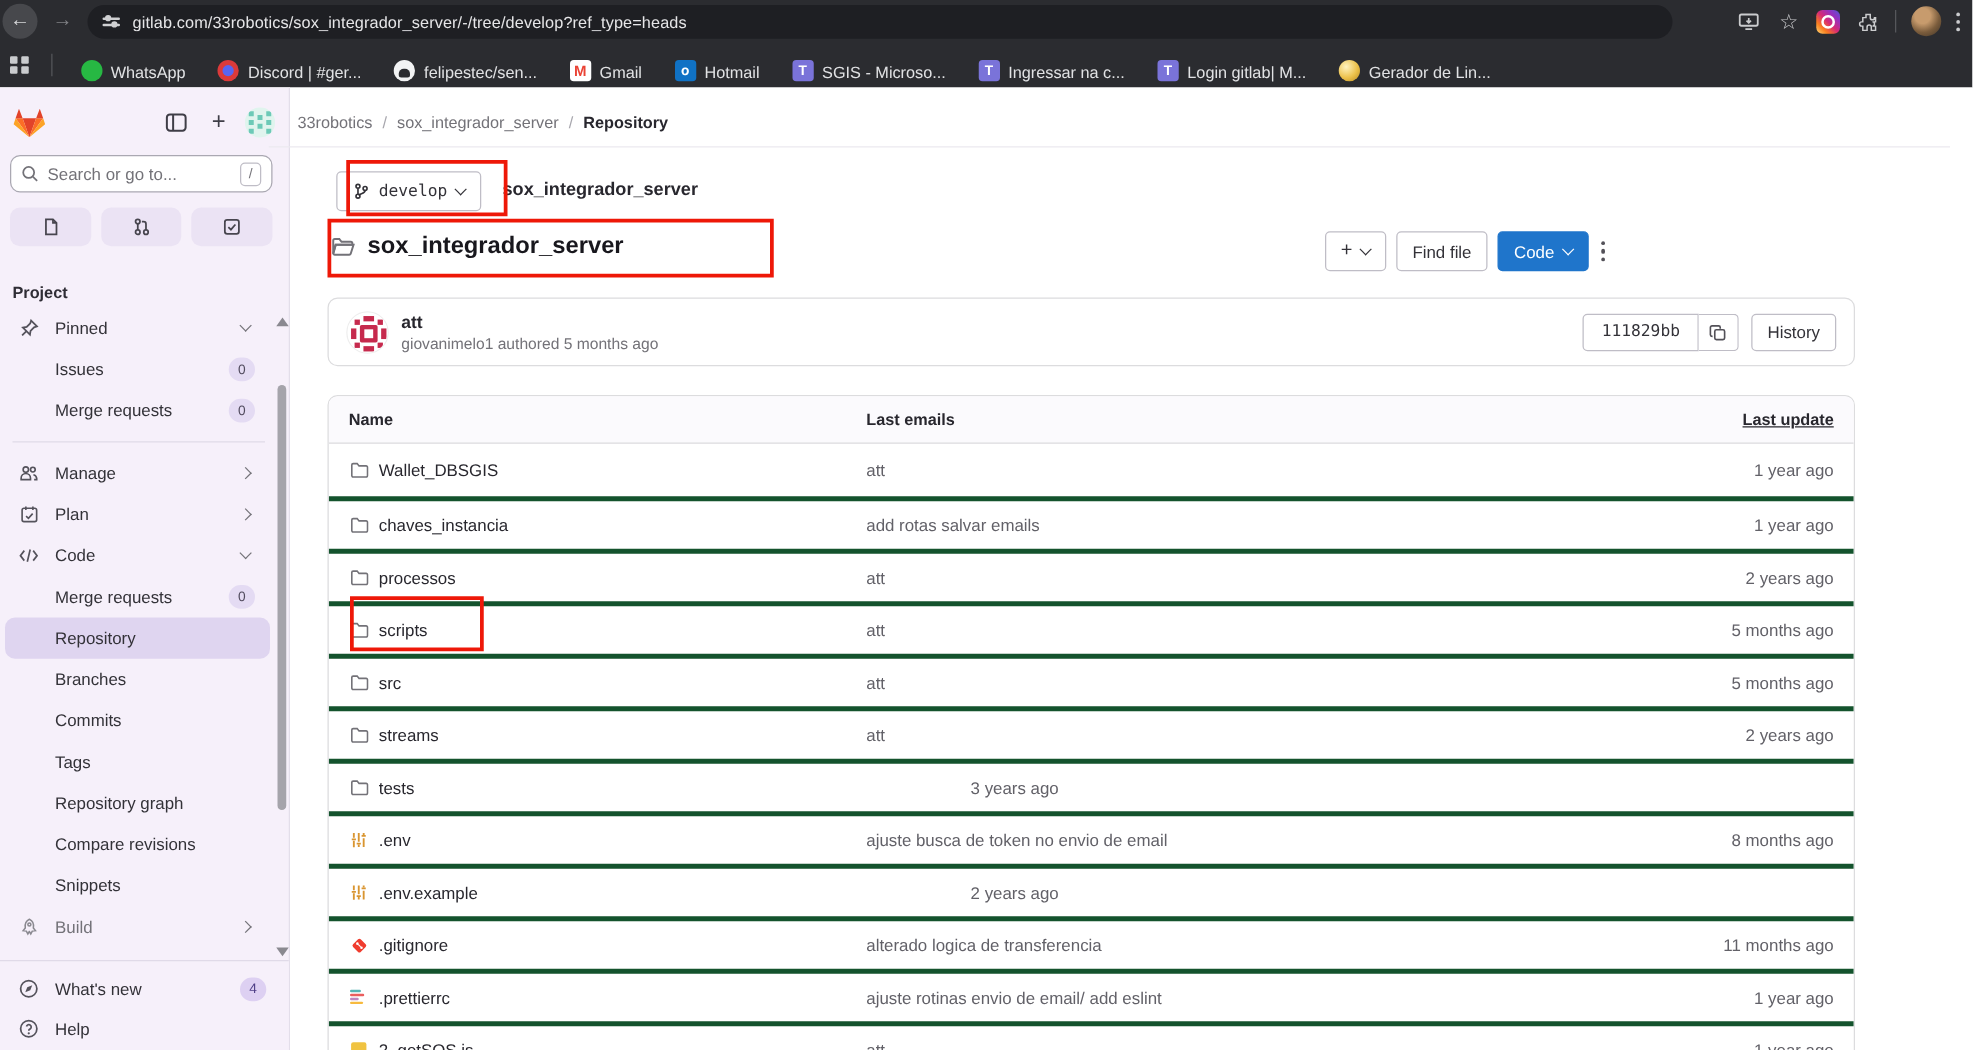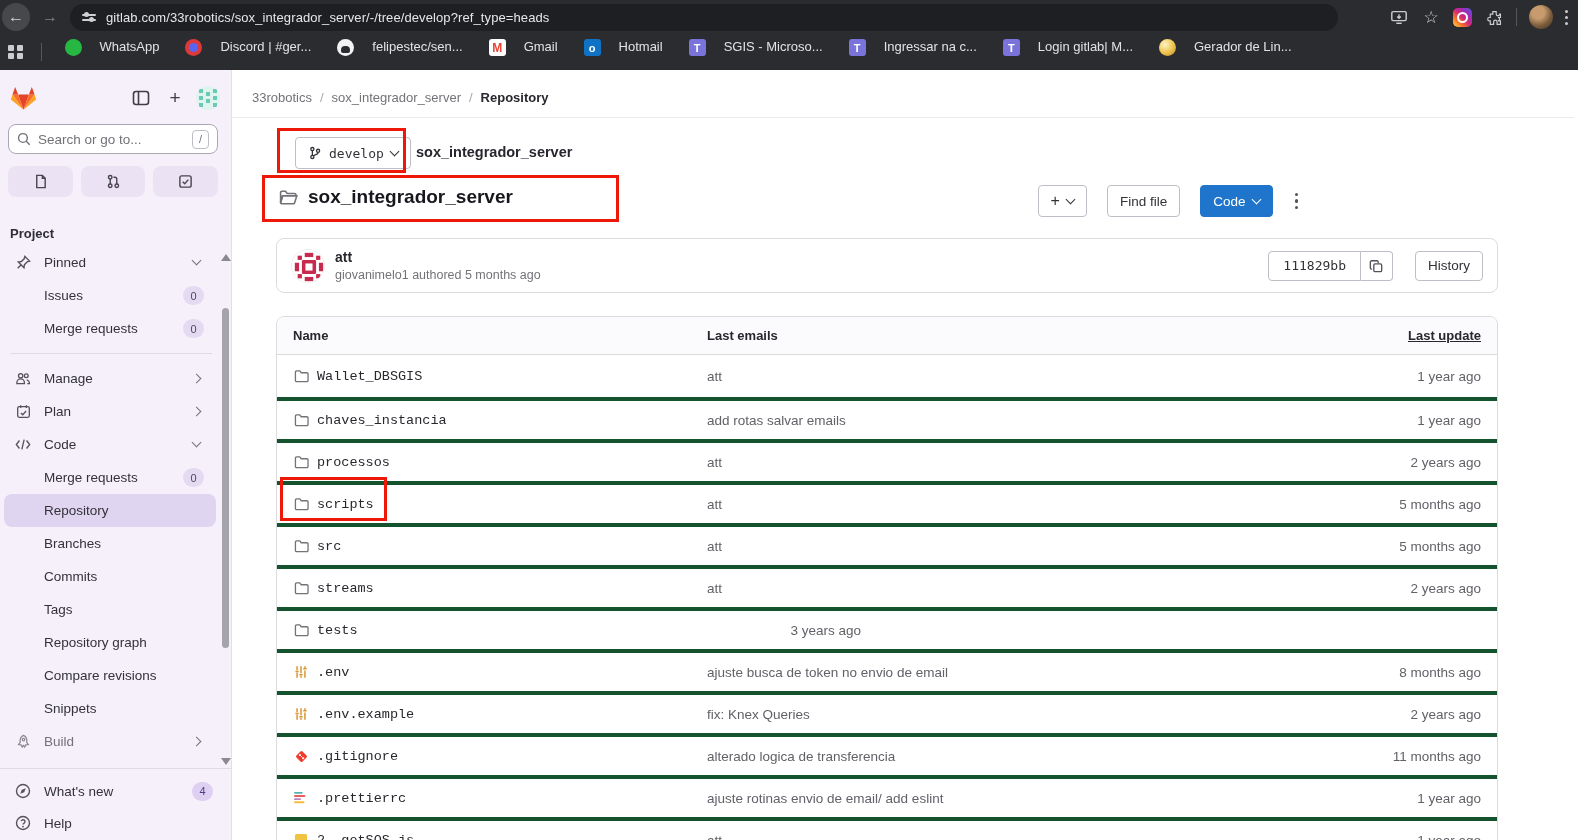--- a/index.html
+++ b/index.html
@@ -30,21 +30,21 @@
        background:radial-gradient(circle at 38% 32%, #c79b6d 0 28%, #7a5c3c 60%, #3c3226); }
   .kebab { display:flex; flex-direction:column; gap:3px; align-items:center; }
   .kebab i { width:3px; height:3px; border-radius:50%; background:#cbccce; display:block; }
 
   
   #bookmarks-bar { position:absolute; top:34px; left:0; width:100%; height:36px; display:flex; align-items:center;
        padding-left:8px; gap:8px; }
   .apps-grid { display:grid; grid-template-columns:6px 6px; grid-gap:2.5px; margin-right:4px; }
   .apps-grid i { width:6px; height:6px; background:#caccce; border-radius:1px; display:block; }
   .bm-sep { width:1px; height:18px; background:#55565a; margin:0 6px; }
-  .bm-item { display:flex; align-items:flex-start; gap:18px; color:#e1e2e4; font-size:13px; padding:0 9px; height:26px; border-radius:13px; white-space:nowrap; }
+  .bm-item { display:flex; align-items:flex-end; gap:7px; color:#e1e2e4; font-size:13px; padding:0 9px; height:26px; border-radius:13px; white-space:nowrap; }
   .bm-icon { width:17px; height:17px; display:inline-flex; align-items:center; justify-content:center;
              font-size:11px; font-weight:bold; flex:none; }
   .whatsapp-icon { background:#27b843; border-radius:50%; }
   .discord-icon { background:#dc3a3a; border-radius:50%; position:relative; }
   .discord-icon::after { content:""; position:absolute; inset:4px; border-radius:50%; background:#5865f2; }
   .github-icon { background:#f2f3f4; border-radius:50%; position:relative; }
   .github-icon::after { content:""; position:absolute; left:4px; right:4px; bottom:3px; height:7px; border-radius:4px 4px 2px 2px; background:#2b2c30; }
   .gmail-icon  { background:#fff; border-radius:3px; color:#ea4335; font-size:12px; }
   .outlook-icon{ background:#1072c5; border-radius:3px; color:#fff; font-size:11px; }
   .teams-icon  { background:#7a73d9; border-radius:3px; color:#fff; font-size:11px; }
@@ -83,28 +83,28 @@
   #sb-footer .sb-row { height:32px; }
   #sb-footer .badge { background:#ddd0f2; color:#4e3e86; }
 
   
   #sb-scroll-thumb { position:absolute; left:222px; top:238px; width:7px; height:340px; background:#a5a4ab; border-radius:4px; }
   .sb-arrow { position:absolute; left:221px; width:0; height:0; border-left:5px solid transparent; border-right:5px solid transparent; }
   .sb-arrow.up { top:184px; border-bottom:7px solid #8a8990; }
   .sb-arrow.down { top:688px; border-top:7px solid #8a8990; }
 
   
-  #main { position:absolute; left:229px; top:0; width:1137px; height:770px; }
+  #main { position:absolute; left:215px; top:0; width:1137px; height:770px; }
   #breadcrumb { position:absolute; left:23px; top:20px; display:flex; gap:8px; font-size:13px; color:#737278; align-items:center; }
   #breadcrumb .crumb.current { color:#28272e; font-weight:700; }
   #breadcrumb .sep { color:#a8a7ae; }
   #bc-divider { position:absolute; top:47px; left:0; width:1345px; height:1px; background:#ebe9ef; }
 
   .btn { height:32px; border:1px solid #bfbdc6; border-radius:4px; background:#fff; display:inline-flex; align-items:center;
-         justify-content:center; font-size:13.5px; color:#333238; padding:0 12px; gap:7px;margin-left:12px; }
+         justify-content:center; font-size:13.5px; color:#333238; padding:0 12px; gap:7px; }
   .btn .bchev { width:7px; height:7px; border-right:1.7px solid currentColor; border-bottom:1.7px solid currentColor; transform:rotate(45deg); margin-top:-3px; }
   .btn.primary { background:#1f75cb; border-color:#1f75cb; color:#fff; }
 
   #branch-btn { position:absolute; left:54px; top:67px; font-family:"DejaVu Sans Mono", monospace; font-size:13px; }
   #context-title { position:absolute; left:187px; top:74px; font-size:14.5px; font-weight:700; color:#28272e; }
   #page-title-row { position:absolute; left:50px; top:116px; display:flex; align-items:center; gap:10px; }
   #page-title { font-size:19px; font-weight:700; color:#18171d; }
   #actions { position:absolute; right:66px; top:115px; display:flex; align-items:center; gap:8px; }
   #kebab-btn { border:none; background:none; padding:0 2px; }
   #kebab-btn .kebab i { background:#535158; width:3.5px; height:3.5px; }
@@ -127,21 +127,21 @@
   
   #file-table { position:absolute; left:47px; top:246px; width:1222px; border:1px solid #dcdcde; border-radius:8px 8px 0 0;
        overflow:hidden; background:#fff; }
   #table-head { display:flex; height:38px; align-items:center; background:#fbfafd; border-bottom:1px solid #dcdcde;
        font-size:13px; font-weight:700; color:#28272e; }
   .col-name { width:430px; padding-left:16px; }
   .col-commit { flex:1; }
   .col-update { width:170px; text-align:right; padding-right:16px;text-decoration:underline; }
   .file-row { display:flex; height:42px; align-items:center; font-size:13.5px; border-top:4px solid #14532d; }
   .file-row:first-child { border-top:none; }
-  .file-name { width:430px; padding-left:16px; display:flex; align-items:center; gap:8px; color:#28272e;font-family:Liberation Mono, monospace; }
+  .file-name { width:430px; padding-left:16px; display:flex; align-items:center; gap:8px; color:#28272e; }
   .file-commit { flex:1; color:#626168; }
   .file-update { width:170px; text-align:right; padding-right:16px; color:#626168; }
   .fi { width:16px; height:16px; display:inline-flex; align-items:center; justify-content:center; flex:none; }
 
   
   .annotation { position:absolute; border:3px solid #ee1808; pointer-events:none; z-index:50; }
   #ann-branch { left:277px; top:128px; width:129px; height:45px; }
   #ann-title  { left:262px; top:175px; width:357px; height:47px; }
   #ann-scripts{ left:280px; top:477px; width:107px; height:44px; }
 
@@ -620,21 +620,20 @@
           <div class="file-row">
             <span class="file-name">
               <span class="fi">
                 <svg width="14" height="14" viewBox="0 0 16 16" stroke="#d99530" stroke-width="1.7">
                   <path d="M3.5 1.5v4.4 M3.5 8.6v6 M8 1.5v8 M8 12.2v2.3 M12.5 1.5v2 M12.5 6.3v8.2"></path>
                   <path d="M1.6 7.5h3.8 M6.1 11.2h3.8 M10.6 4.3h3.8" stroke-width="1.6"></path>
                 </svg>
               </span>
               <span>.env.example</span>
             </span>
-            <span class="file-commit">fix: Knex Queries</span>
             <span class="file-update">2 years ago</span>
           </div>
           <div class="file-row">
             <span class="file-name">
               <span class="fi">
                 <svg width="15" height="15" viewBox="0 0 16 16">
                   <rect x="3.4" y="3.4" width="9.2" height="9.2" rx="1.6" transform="rotate(45 8 8)" fill="#f03c2e"></rect>
                   <circle cx="6.3" cy="6.3" r="1.1" fill="#fff"></circle>
                   <circle cx="9.8" cy="9.8" r="1.1" fill="#fff"></circle>
                   <path d="M7 7l2.1 2.1" stroke="#fff" stroke-width="1"></path>

